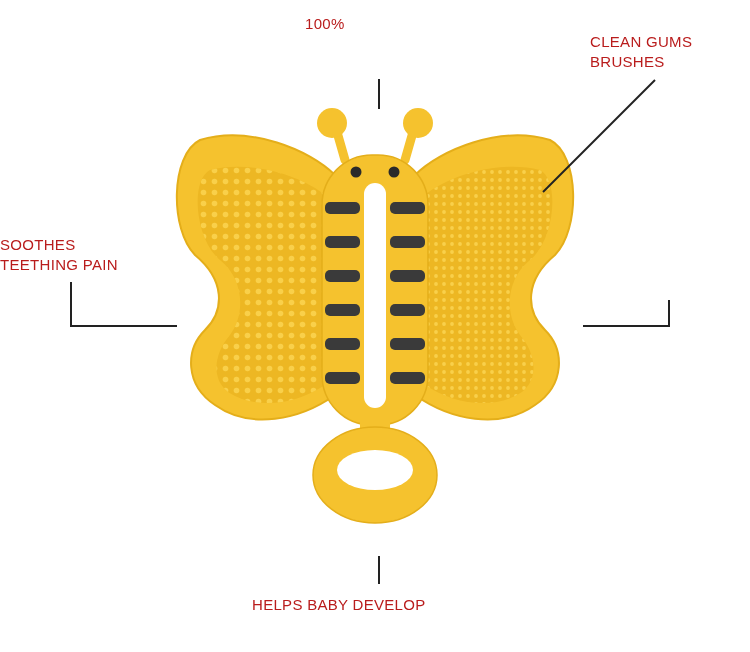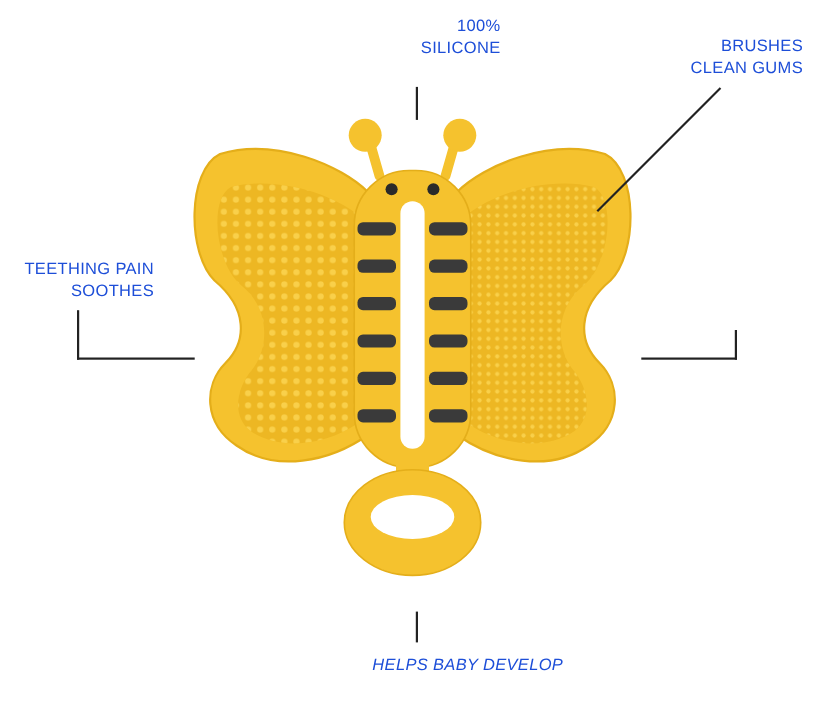--- a/index.html
+++ b/index.html
@@ -1,19 +1,19 @@
 <!DOCTYPE html>
 <html><head>
 <meta charset="utf-8">
 <style>
   html, body { margin: 0; padding: 0; background: #ffffff; }
   body { width: 750px; height: 652px; position: relative; overflow: hidden;
          font-family: "Liberation Sans", "DejaVu Sans", sans-serif; color: #222; }
-  .label { position: absolute; text-align: right; font-size: 15px; line-height: 20px;
-           letter-spacing: 0.3px; font-weight: 400; color: #1d4ed8; text-transform: uppercase; }
+  .label { position: absolute; text-align: left; font-size: 15px; line-height: 20px;
+           letter-spacing: 0.3px; font-weight: 400; color: #b91c1c; text-transform: uppercase; }
   .line { position: absolute; background: #222; }
   svg.product { position: absolute; left: 0; top: 0; }
 </style>
 </head>
 <body>
 
 <svg class="product" width="750" height="652" viewBox="0 0 750 652">
   <defs>
     <pattern id="dots" width="11" height="11" patternUnits="userSpaceOnUse">
       <circle cx="5.5" cy="5.5" r="2.8" fill="#F9D04A"></circle>
@@ -67,40 +67,39 @@
 
   <g>
     <rect x="360" y="410" width="30" height="40" fill="#F5C22E"></rect>
     <ellipse cx="375" cy="475" rx="62" ry="48" fill="#F5C22E" stroke="#E4AE1A" stroke-width="1.5"></ellipse>
     <ellipse cx="375" cy="470" rx="38" ry="20" fill="#ffffff"></ellipse>
   </g>
 </svg>
 
 <div class="label" style="left:305px; top:14px; width:150px;">
   <div>100%</div>
-  <div>SILICONE</div>
 </div>
 <div class="line" style="left:378px; top:79px; width:2px; height:30px;"></div>
 
 <div class="label" style="left:590px; top:32px; width:140px;">
+  <div>CLEAN GUMS</div>
   <div>BRUSHES</div>
-  <div>CLEAN GUMS</div>
 </div>
 <svg width="750" height="652" style="position:absolute;left:0;top:0;pointer-events:none;">
   <line x1="655" y1="80" x2="543" y2="192" stroke="#222" stroke-width="2"></line>
 </svg>
 
 <div class="label" style="left:0px; top:235px; width:140px;">
+  <div>SOOTHES</div>
   <div>TEETHING PAIN</div>
-  <div>SOOTHES</div>
 </div>
 <div class="line" style="left:70px; top:282px; width:2px; height:45px;"></div>
 <div class="line" style="left:70px; top:325px; width:107px; height:2px;"></div>
 
 <div class="label" style="left:590px; top:245px; width:150px;">
 </div>
 <div class="line" style="left:668px; top:300px; width:2px; height:27px;"></div>
 <div class="line" style="left:583px; top:325px; width:87px; height:2px;"></div>
 
 <div class="line" style="left:378px; top:556px; width:2px; height:28px;"></div>
-<div class="label" style="left:272px; top:595px; width:240px;font-style:italic;">
+<div class="label" style="left:252px; top:595px; width:240px;">
   <div>HELPS BABY DEVELOP</div>
 </div>
 
 </body></html>

